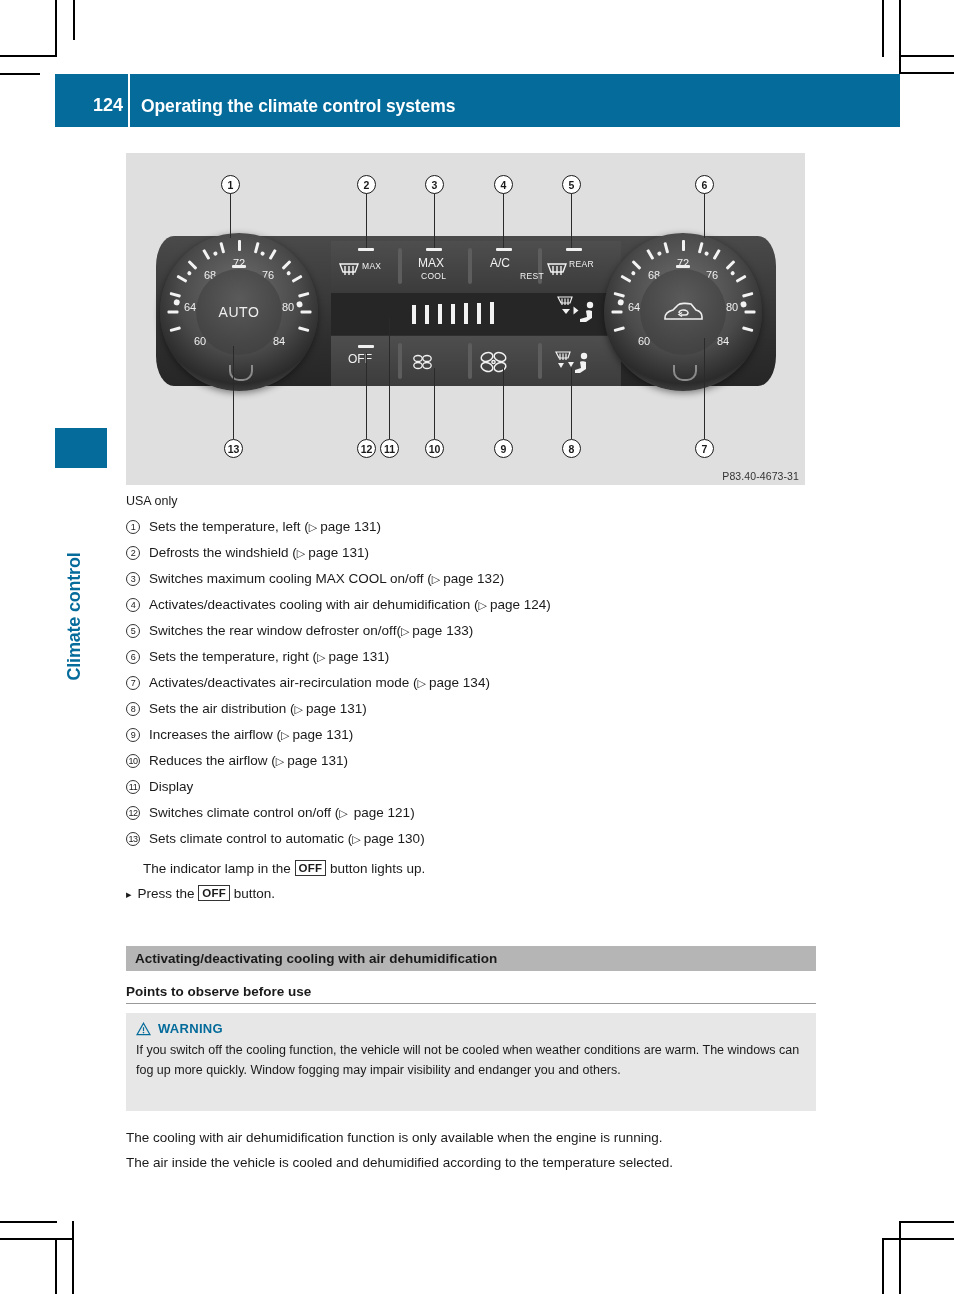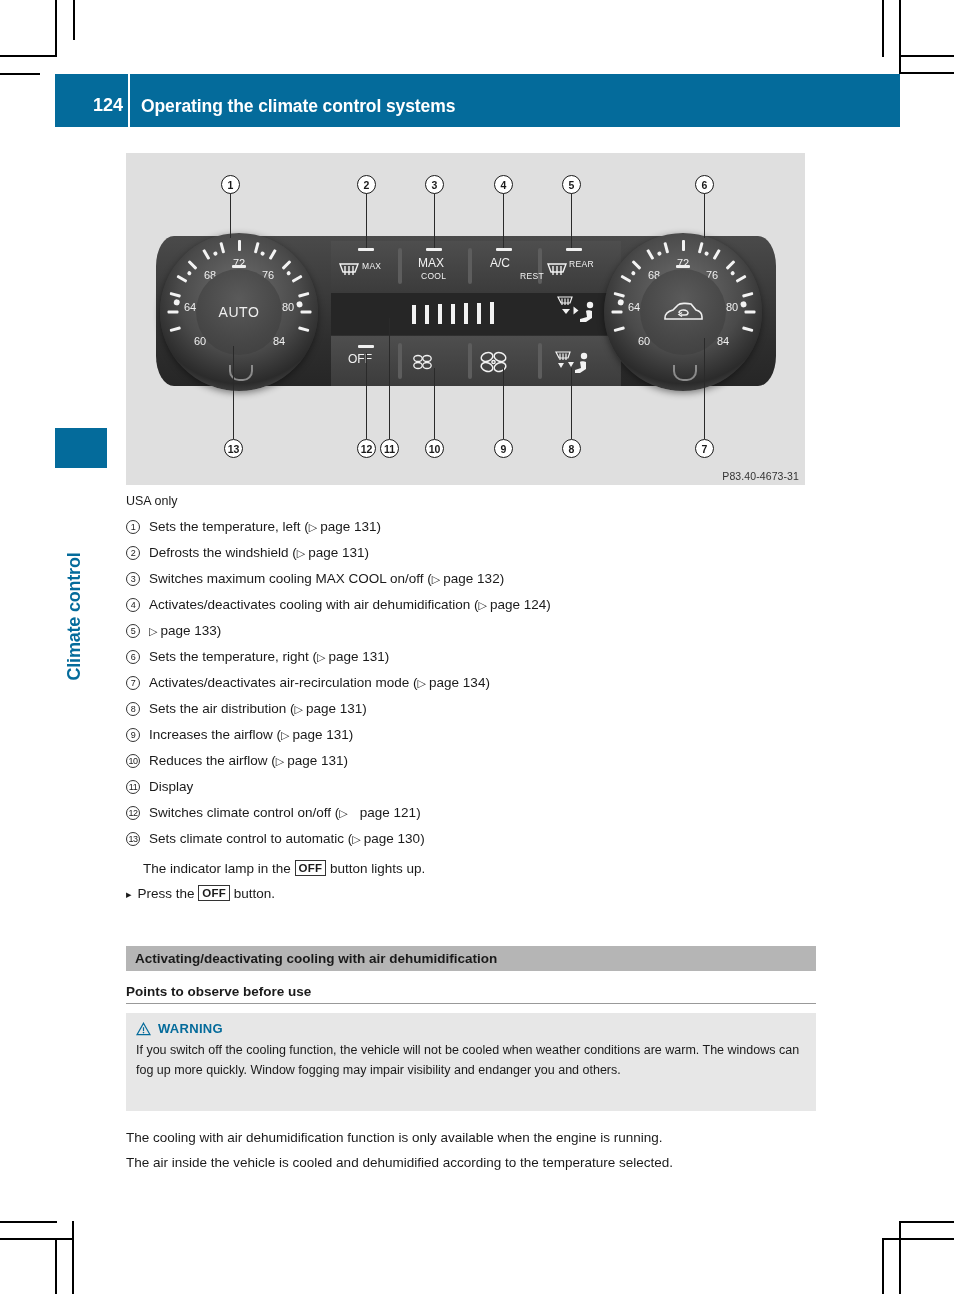--- a/index.html
+++ b/index.html
@@ -617,20 +617,21 @@
     </div>
     <div class="num-item">
       <span class="num-bubble">4</span>
       <span>Activates/deactivates cooling with air dehumidification (</span>
       <span class="ref-arrow">▷</span>
       <span style="margin-left: 3px;">page 124</span>
       <span>)</span>
     </div>
     <div class="num-item">
       <span class="num-bubble">5</span>
+      <span>Switches the rear window defroster on/off(</span>
       <span class="ref-arrow">▷</span>
       <span style="margin-left: 3px;">page 133</span>
       <span>)</span>
     </div>
     <div class="num-item">
       <span class="num-bubble">6</span>
       <span>Sets the temperature, right (</span>
       <span class="ref-arrow">▷</span>
       <span style="margin-left: 3px;">page 131</span>
       <span>)</span>
@@ -664,21 +665,21 @@
       <span>)</span>
     </div>
     <div class="num-item">
       <span class="num-bubble">11</span>
       <span>Display</span>
     </div>
     <div class="num-item">
       <span class="num-bubble">12</span>
       <span>Switches climate control on/off (</span>
       <span class="ref-arrow">▷</span>
-      <span style="margin-left: 12px;">page 121</span>
+      <span style="margin-left: 6px;">page 121</span>
       <span>)</span>
     </div>
     <div class="num-item">
       <span class="num-bubble">13</span>
       <span>Sets climate control to automatic (</span>
       <span class="ref-arrow">▷</span>
       <span style="margin-left: 3px;">page 130</span>
       <span>)</span>
     </div>
   </div>

